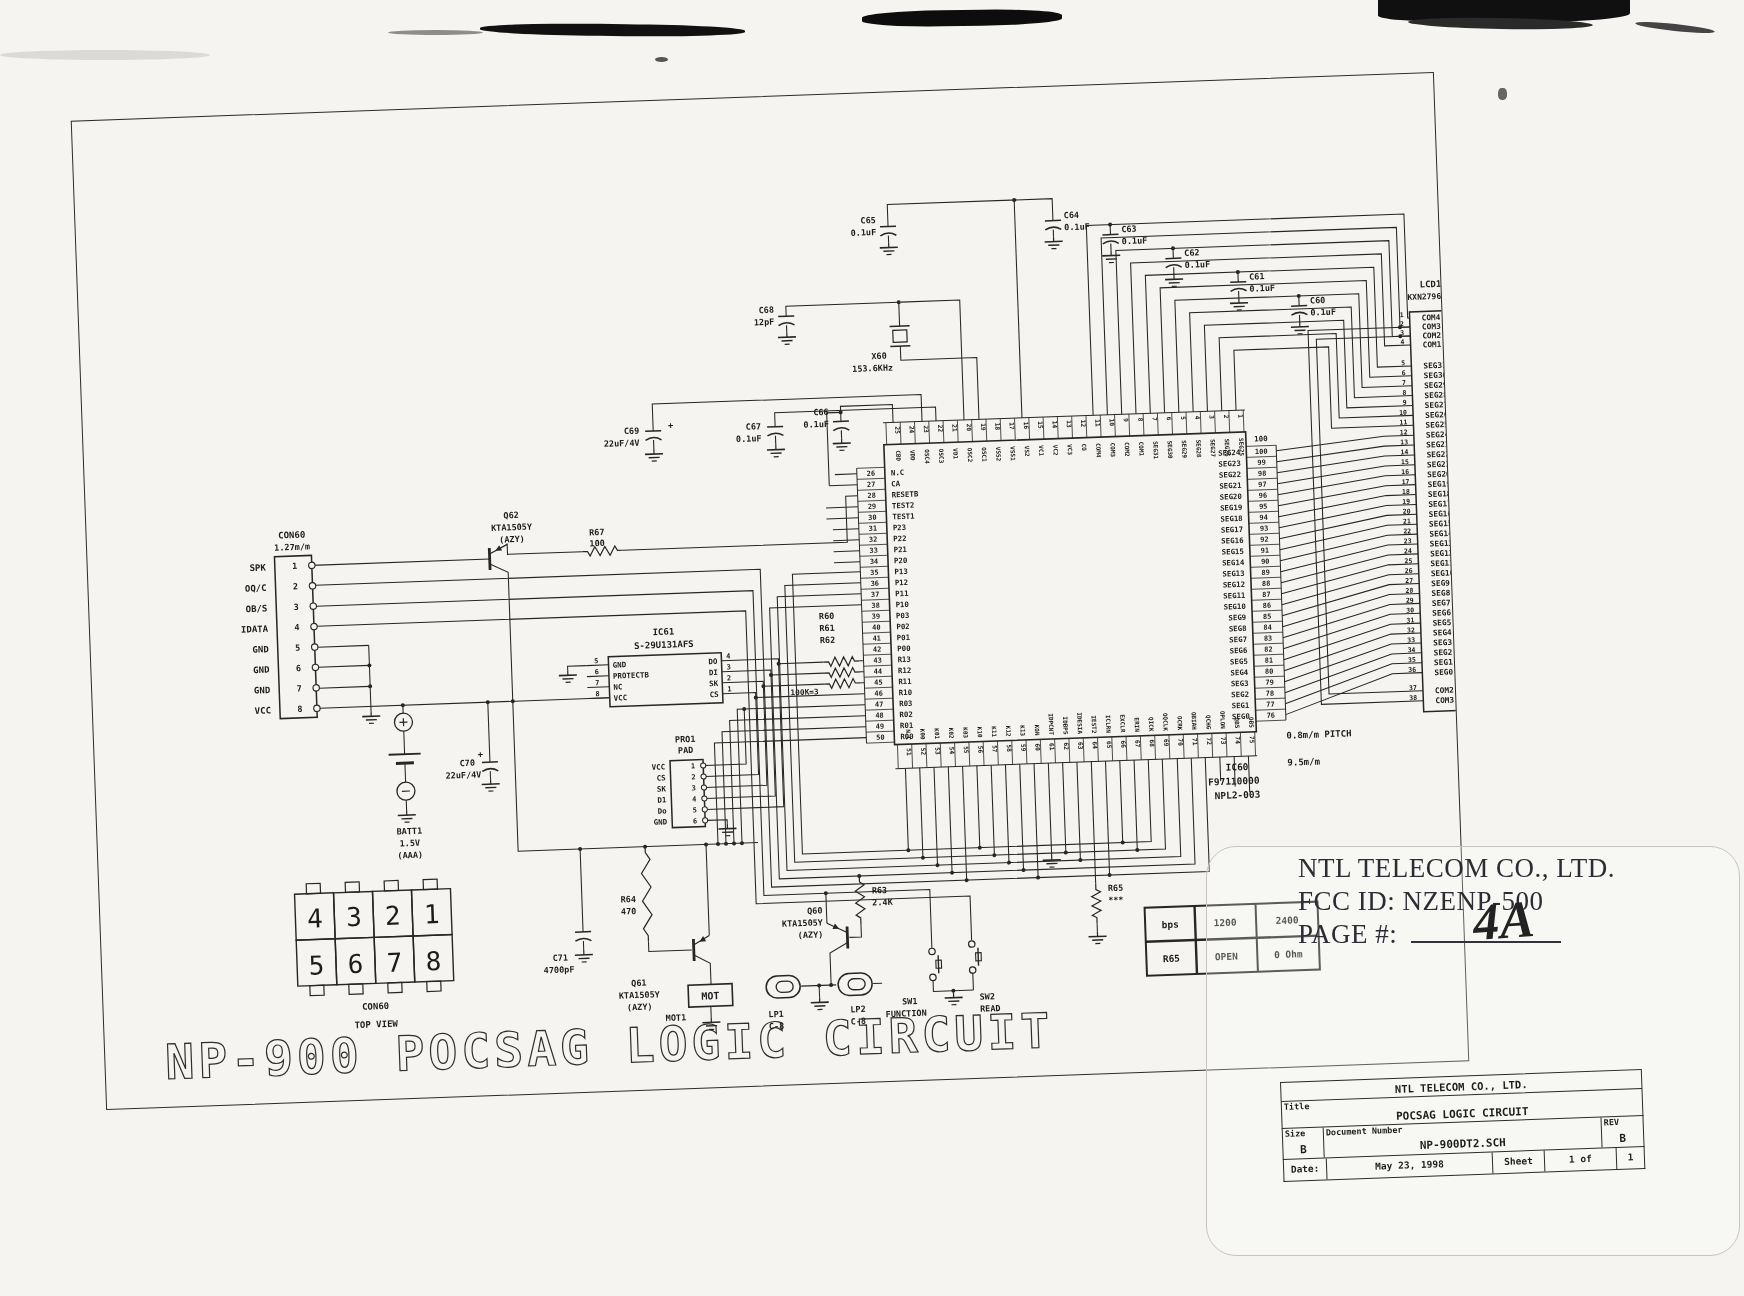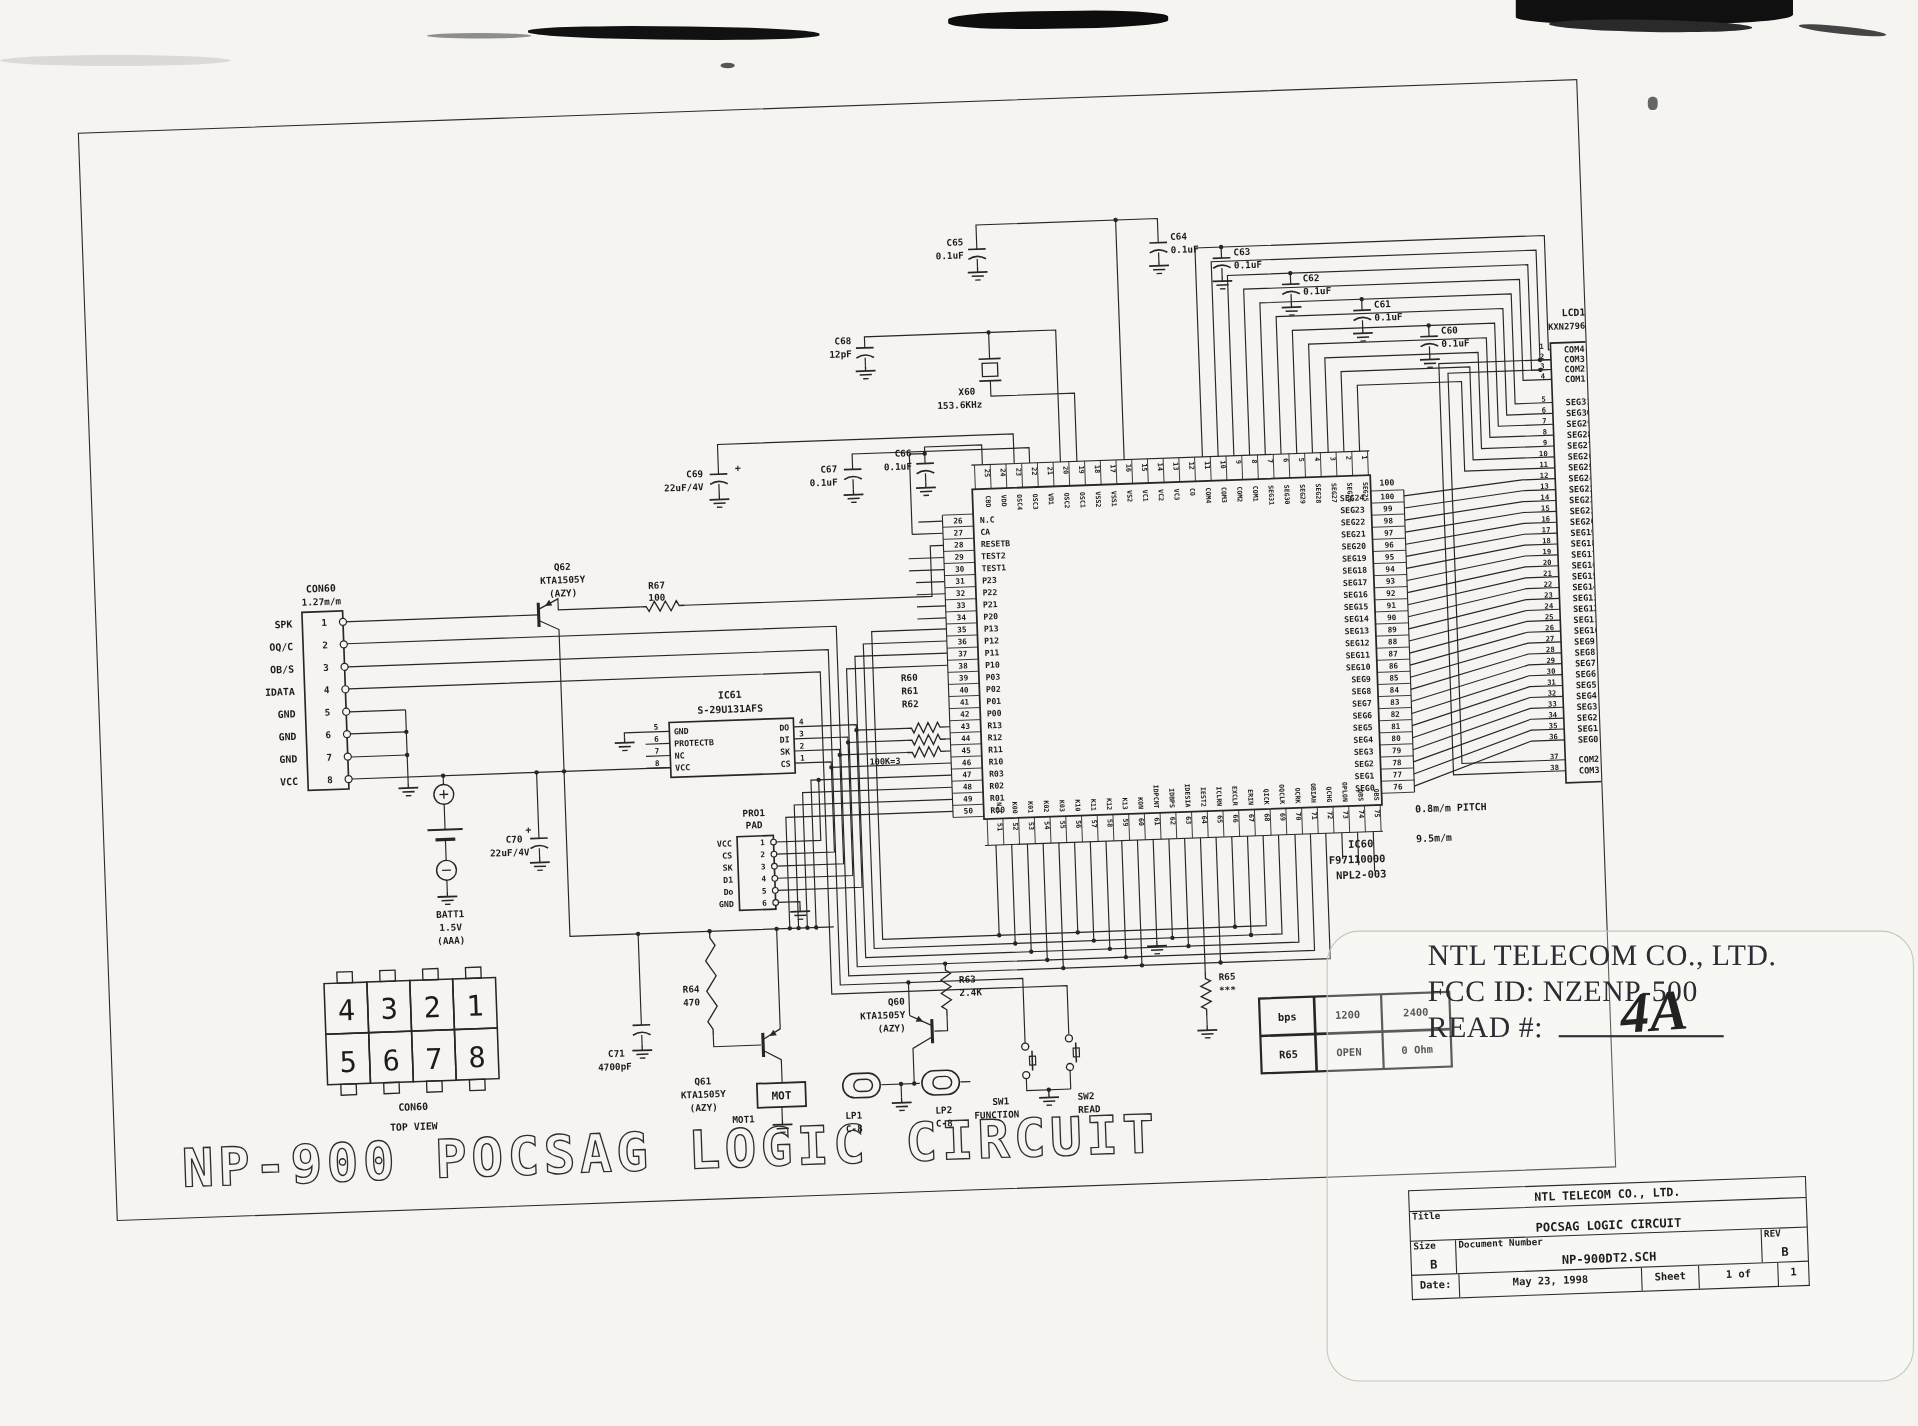--- a/index.html
+++ b/index.html
@@ -967,21 +967,21 @@
       <text x="1069" y="879" fill="#1c1c1c" font-size="9.5" font-family="&quot;DejaVu Sans Mono&quot;,monospace" font-weight="bold" letter-spacing="0" text-anchor="middle">R65</text>
       <text x="1124" y="879" fill="#1c1c1c" font-size="9.5" font-family="&quot;DejaVu Sans Mono&quot;,monospace" font-weight="bold" letter-spacing="0" text-anchor="middle">OPEN</text>
       <text x="1186" y="879" fill="#1c1c1c" font-size="9.5" font-family="&quot;DejaVu Sans Mono&quot;,monospace" font-weight="bold" letter-spacing="0" text-anchor="middle">0 Ohm</text>
     </svg>
 </div>
 
 <div class="sticker"></div>
 <div class="stamp">
   <div class="row">NTL TELECOM CO., LTD.</div>
   <div class="row">FCC ID:  NZENP-500</div>
-  <div class="row"><span>READ #:</span><span class="uline"></span></div>
+  <div class="row"><span>PAGE #:</span><span class="uline"></span></div>
   <div class="hand">4A</div>
 </div>
 
 <div class="tblock">
   <div class="r r1">NTL TELECOM CO., LTD.</div>
   <div class="r r2">
     <span class="lab">Title</span>
     <span class="val">POCSAG LOGIC CIRCUIT</span>
   </div>
   <div class="r r3">

